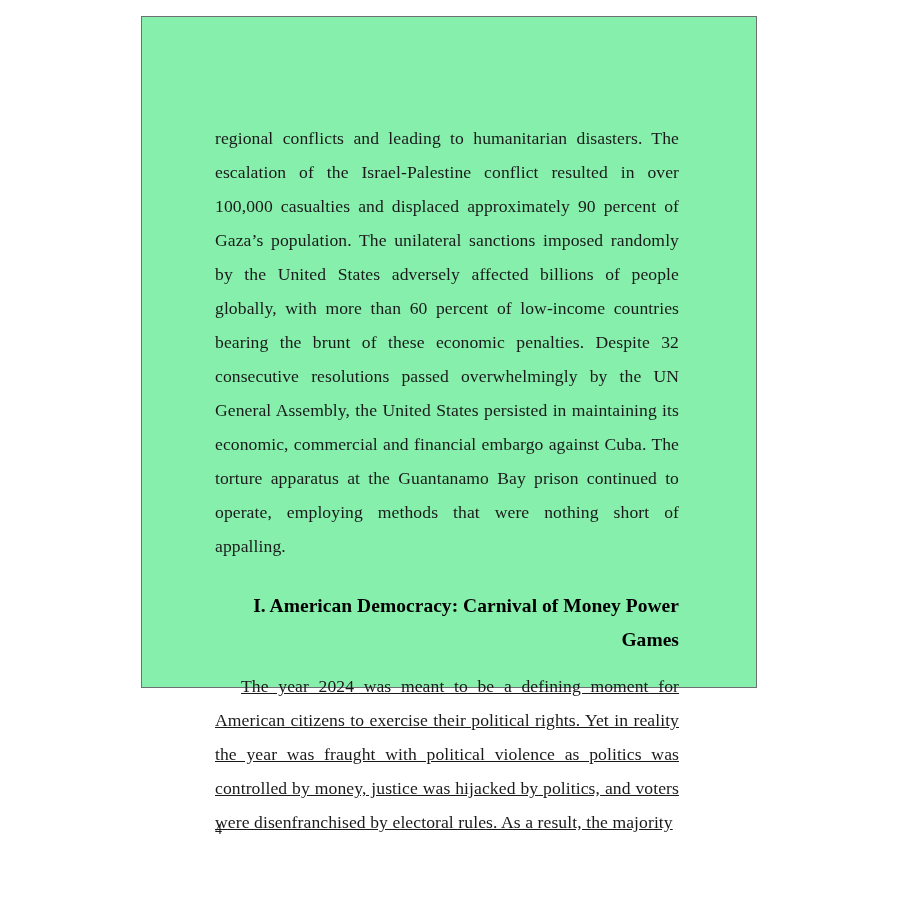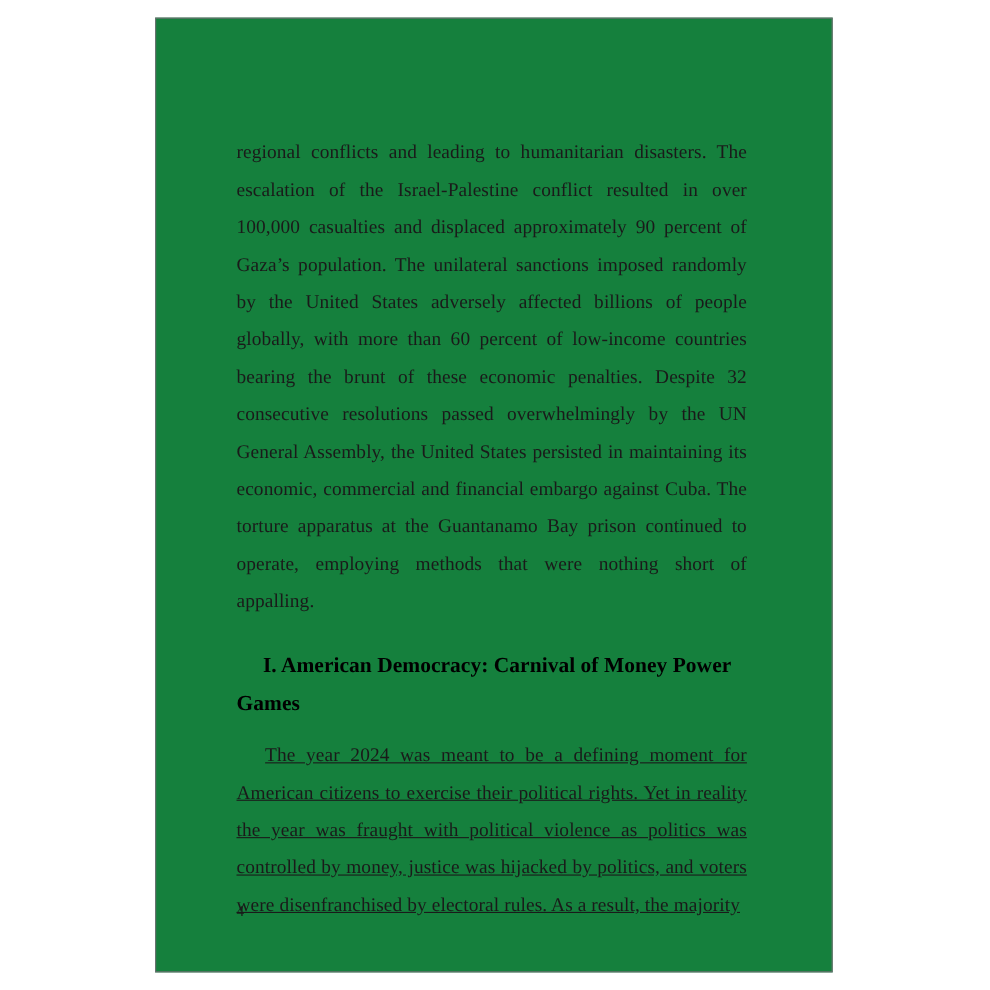--- a/index.html
+++ b/index.html
@@ -12,23 +12,23 @@
     background: #ffffff;
     font-family: "Liberation Serif", serif;
     overflow: hidden;
   }
 
   #page-frame {
     position: absolute;
     left: 141px;
     top: 16px;
     width: 616px;
-    height: 868px;
+    height: 672px;
     border: 1px solid #6e7073;
-    background: #15803d;
+    background: #86efac;
     box-sizing: border-box;
   }
 
   #text-column {
     position: absolute;
     left: 73px;            
     top: 104px;            
     width: 464px;          
     box-sizing: border-box;
   }
@@ -54,21 +54,21 @@
     text-decoration: underline;
   }
 
   h2.section-heading {
     margin: 0;
     font-size: 19.5px;
     line-height: 34px;
     font-weight: bold;
     color: #000000;
     text-indent: 24px;
-    text-align: left;
+    text-align: right;
     letter-spacing: 0.002em;
   }
 
   .gap-before-heading { height: 26px; }
   .gap-after-heading  { height: 12px; }
 
   #page-number {
     position: absolute;
     left: 73px;
     top: 805px;            

